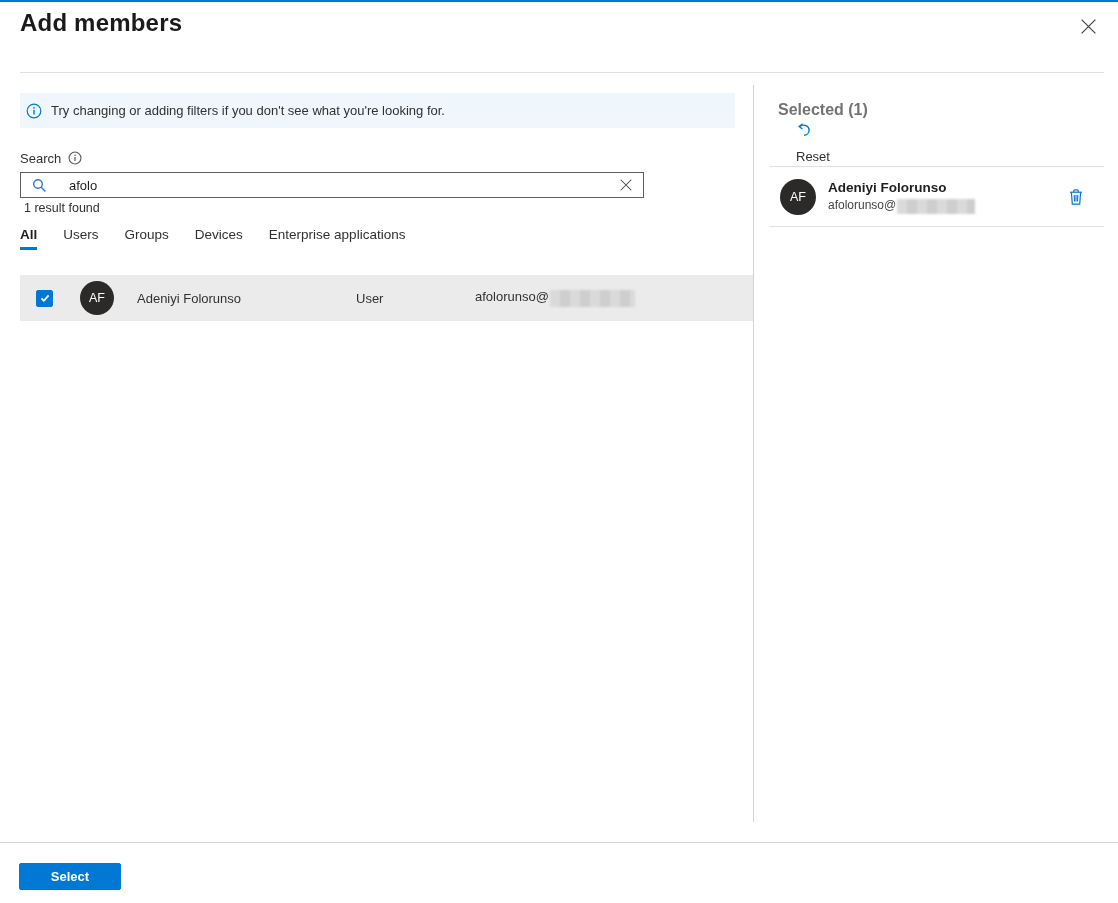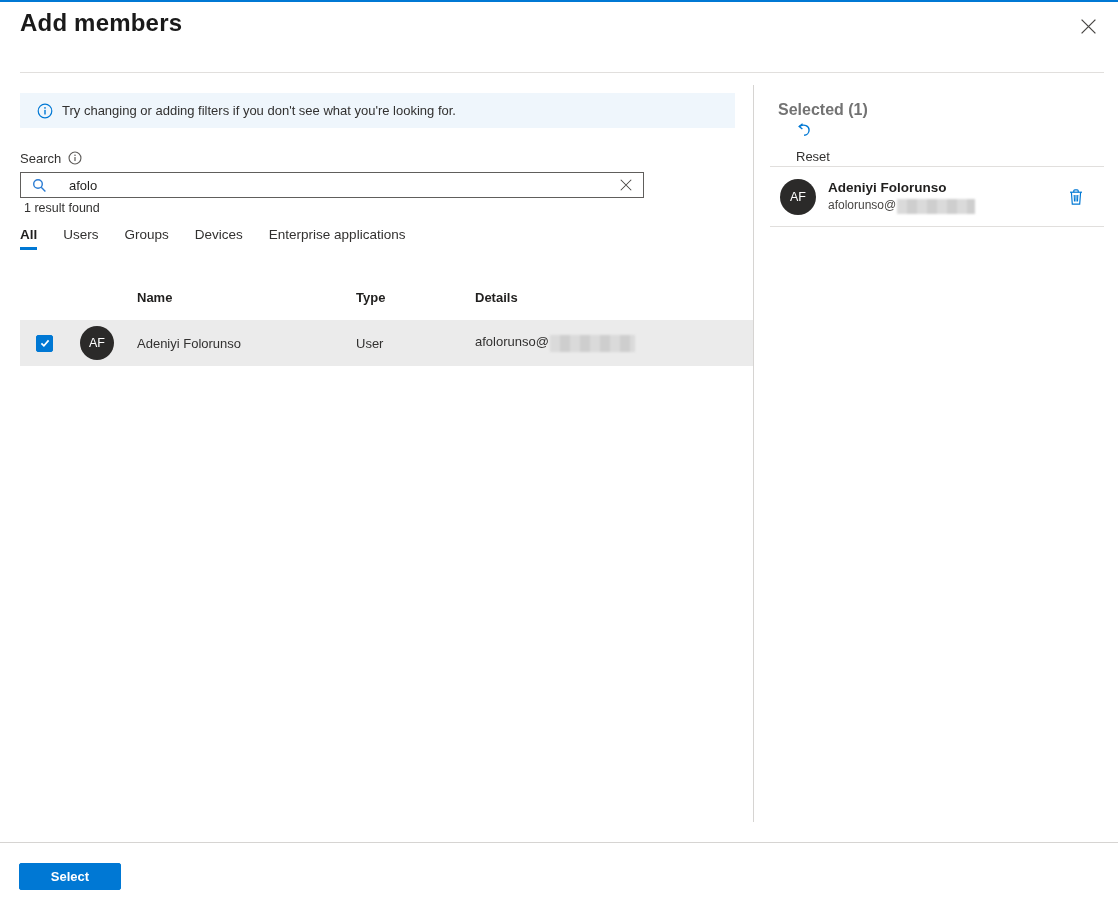--- a/index.html
+++ b/index.html
@@ -36,21 +36,21 @@
   .header-divider {
     position: absolute; top: 72px; left: 20px; right: 14px;
     height: 1px; background: #e1dfdd;
   }
   
   .banner {
     position: absolute; top: 93px; left: 20px;
     width: 715px; height: 35px;
     background: #eff6fc;
     display: flex; align-items: center;
-    padding-left: 17px; gap: 9px;
+    padding-left: 6px; gap: 9px;
     font-size: 13px; color: #323130;
   }
   .search-label-row {
     position: absolute; top: 151px; left: 20px;
     display: flex; align-items: flex-start; gap: 7px;
     font-size: 13px; color: #323130;
   }
   .search-box {
     position: absolute; top: 172px; left: 20px;
     width: 624px; height: 26px;
@@ -227,25 +227,20 @@
 
   <div class="tabs">
     <div class="tab active">All</div>
     <div class="tab">Users</div>
     <div class="tab">Groups</div>
     <div class="tab">Devices</div>
     <div class="tab">Enterprise applications</div>
   </div>
 
   <div class="table">
-    <div class="trow thead">
-      <div class="c-name">Name</div>
-      <div>Type</div>
-      <div>Details</div>
-    </div>
     <div class="trow tbody-row">
       <div>
         <div class="checkbox">
           <span style="display:flex;">
             <svg width="12" height="12" viewBox="0 0 12 12">
                 <path d="M2.4 6.3 L4.9 8.8 L9.6 3.4" stroke="#ffffff" stroke-width="1.7" fill="none"></path>
               </svg>
           </span>
         </div>
       </div>

